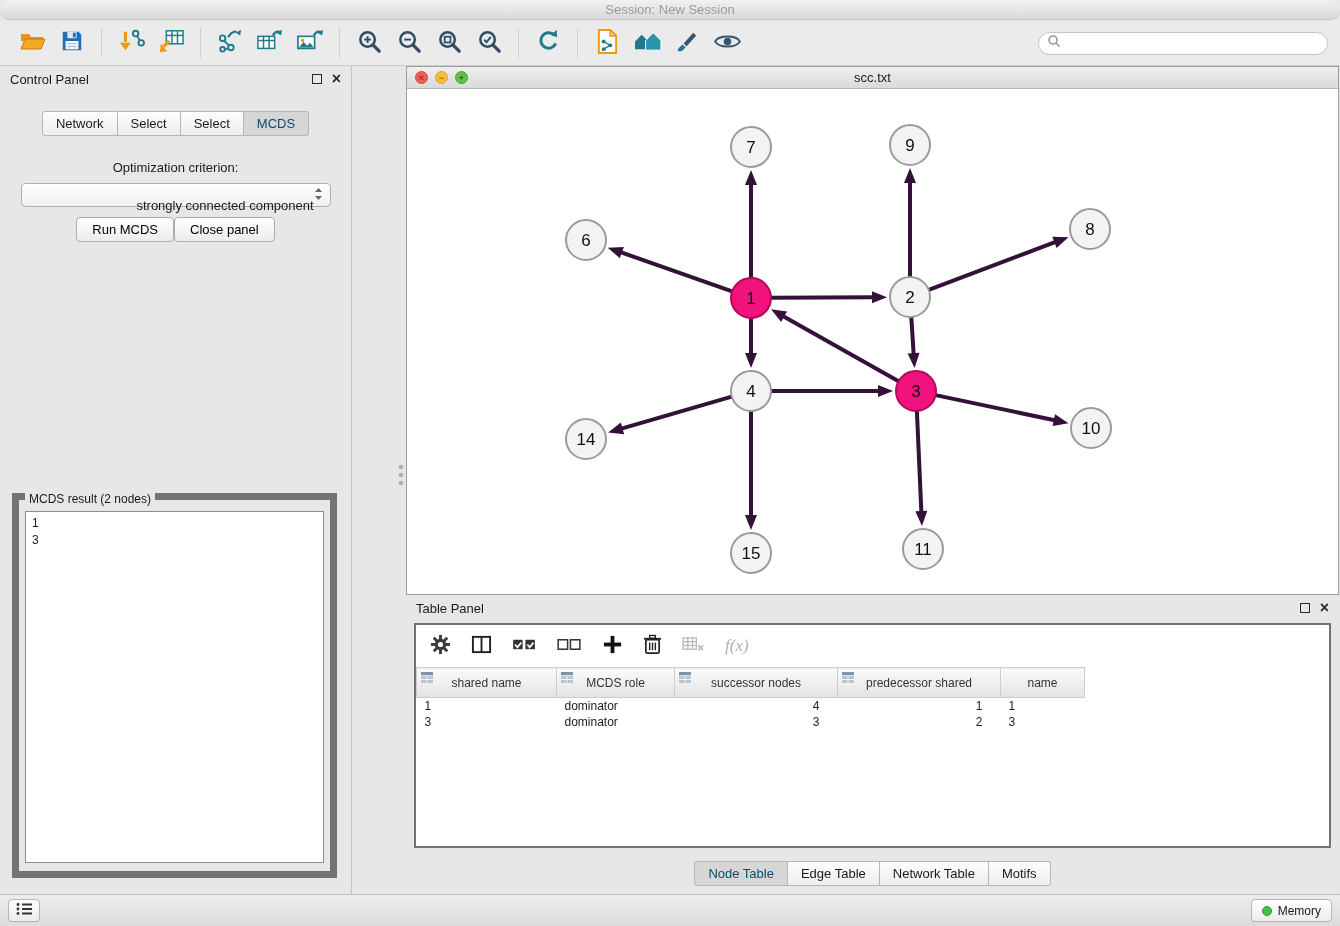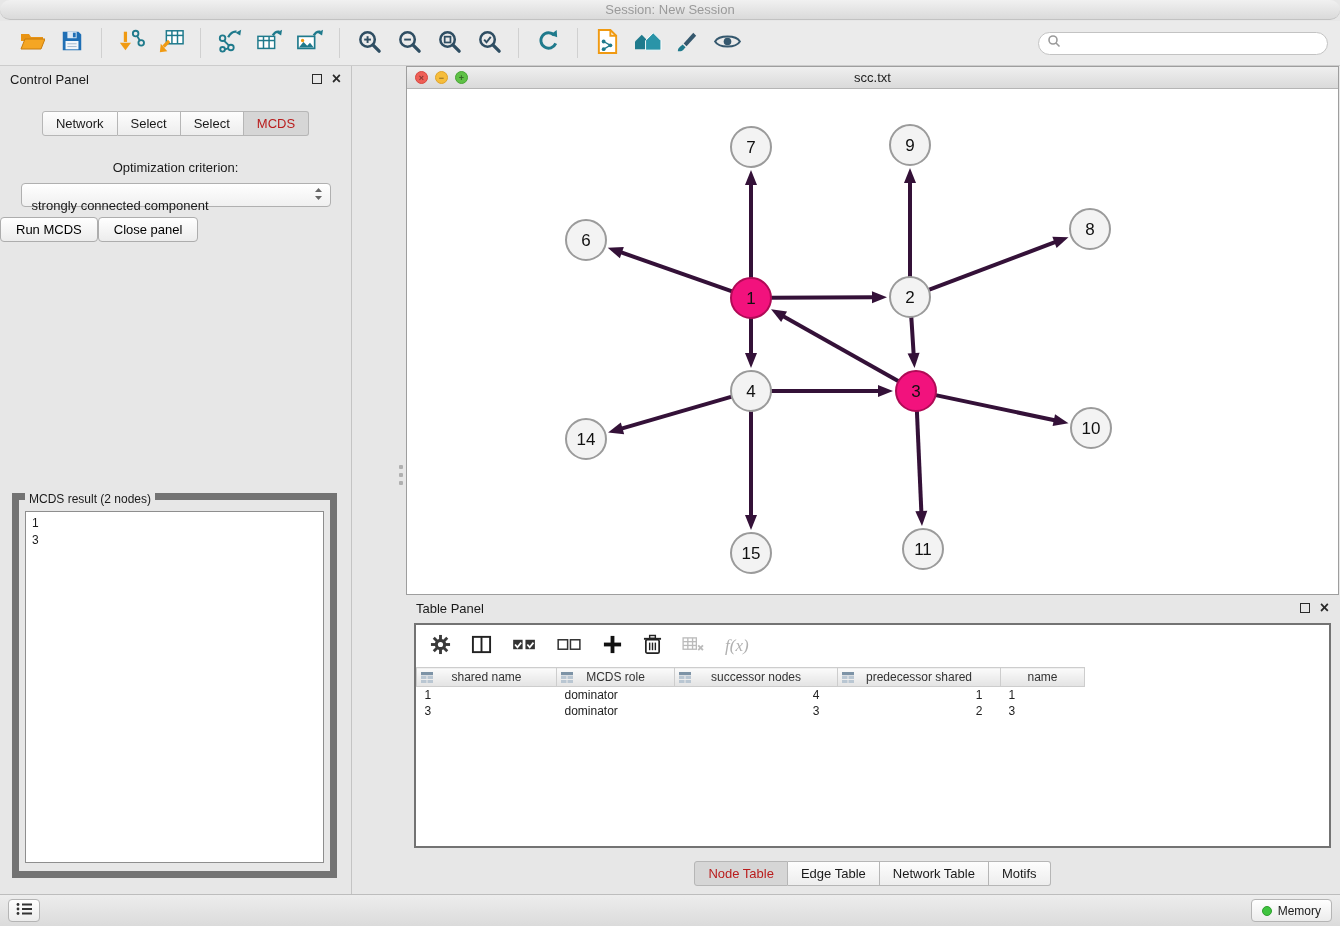--- a/index.html
+++ b/index.html
@@ -26,27 +26,27 @@
     background:#e7e7e7; border-right:1px solid #c4c4c4; }
   .cp-header { height:26px; display:flex; align-items:center; padding:0 10px; font-size:13px; }
   .win-icons { margin-left:auto; display:flex; align-items:center; gap:10px; }
   .win-float { width:10px; height:10px; border:1.5px solid #2a2a2a; display:inline-block; }
   .win-close { font-size:16px; font-weight:bold; color:#2a2a2a; line-height:10px; }
   .cp-tabs { display:flex; justify-content:center; margin-top:19px; }
   .seg { padding:4px 13px; font-size:13px; background:linear-gradient(#fdfdfd,#ededed);
     border:1px solid #b6b6b6; border-left:none; }
   .seg:first-child { border-left:1px solid #b6b6b6; border-radius:3px 0 0 3px; }
   .seg:last-child { border-radius:0 3px 3px 0; }
-  .seg.active { background:#d6d6d6; color:#b91c1c; }
+  .seg.active { background:#d6d6d6; color:#0c4a6e; }
   .cp-content { text-align:center; margin-top:24px; }
   .opt-label { font-size:13px; }
   .dropdown { width:310px; height:24px; margin:8px auto 10px; background:linear-gradient(#ffffff,#f0f0f0);
     border:1px solid #b0b0b0; border-radius:4px; display:flex; align-items:center; padding:0 7px 0 10px; font-size:13px; }
-  .dropdown .val { flex:1; text-align:left;margin-top:20px; }
-  .btn-row { display:flex; gap:0; margin-top:8px; }
+  .dropdown .val { flex:1; text-align:right;margin-top:20px; }
+  .btn-row { display:flex; justify-content:center; gap:0; margin-top:8px; }
   .btn { padding:4px 15px; font-size:13px; background:linear-gradient(#ffffff,#ececec);
     border:1px solid #adadad; border-radius:4px; }
   .result-box { position:absolute; left:12px; right:14px; top:427px; bottom:16px;
     border:7px solid #737373; background:#e7e7e7; }
   .result-legend { position:absolute; top:-8px; left:6px; background:#e7e7e7; padding:0 4px; font-size:12px; }
   .result-text { position:absolute; left:6px; right:6px; top:11px; bottom:8px; background:#fff;
     border:1px solid #8e8e8e; font-size:12px; padding:3px 6px; white-space:pre-line; text-align:left; line-height:1.45; overflow:auto; }
 
   
   .network-window { position:absolute; left:406px; top:66px; width:933px; height:529px;
@@ -69,21 +69,21 @@
   .hsplit { position:absolute; left:855px; top:588px; width:26px; height:6px; display:flex; gap:4px; align-items:center; justify-content:center; }
 
   
   .table-panel { position:absolute; left:406px; top:595px; width:933px; bottom:32px; background:#e7e7e7; }
   .tp-header { height:26px; display:flex; align-items:center; padding:0 10px; font-size:13px; }
   .tp-body { position:absolute; left:8px; right:8px; top:28px; bottom:46px; background:#fff; border:2px solid #737373; overflow:hidden; }
   .tp-toolbar { height:42px; display:flex; align-items:center; padding-left:14px; gap:20px; }
   .tp-tool { display:flex; align-items:center; justify-content:center; }
   .fx { font-family:"Liberation Serif",serif; font-style:italic; font-size:17px; color:#b0b0b0; }
   table.node-table { width:100%; border-collapse:collapse; table-layout:fixed; font-size:12px; }
-  .node-table th { height:19px; font-weight:normal; font-size:12px; color:#333;
+  .node-table th { height:30px; font-weight:normal; font-size:12px; color:#333;
     background:linear-gradient(#fbfbfb,#e3e3e3); border:1px solid #cdcdcd; position:relative; text-align:center; }
   .node-table th.filler { background:#fff; border:none; }
   .hdr-ic { position:absolute; left:4px; top:4px; }
   .node-table td { height:16px; padding:1px 8px; color:#222; }
   td.r { text-align:right; padding-right:18px; }
   .tp-tabs { position:absolute; bottom:8px; left:0; right:0; display:flex; justify-content:center; }
 
   
   .statusbar { position:absolute; left:0; right:0; bottom:0; height:32px;
     background:linear-gradient(#ededed,#dbdbdb); border-top:1px solid #bdbdbd;

